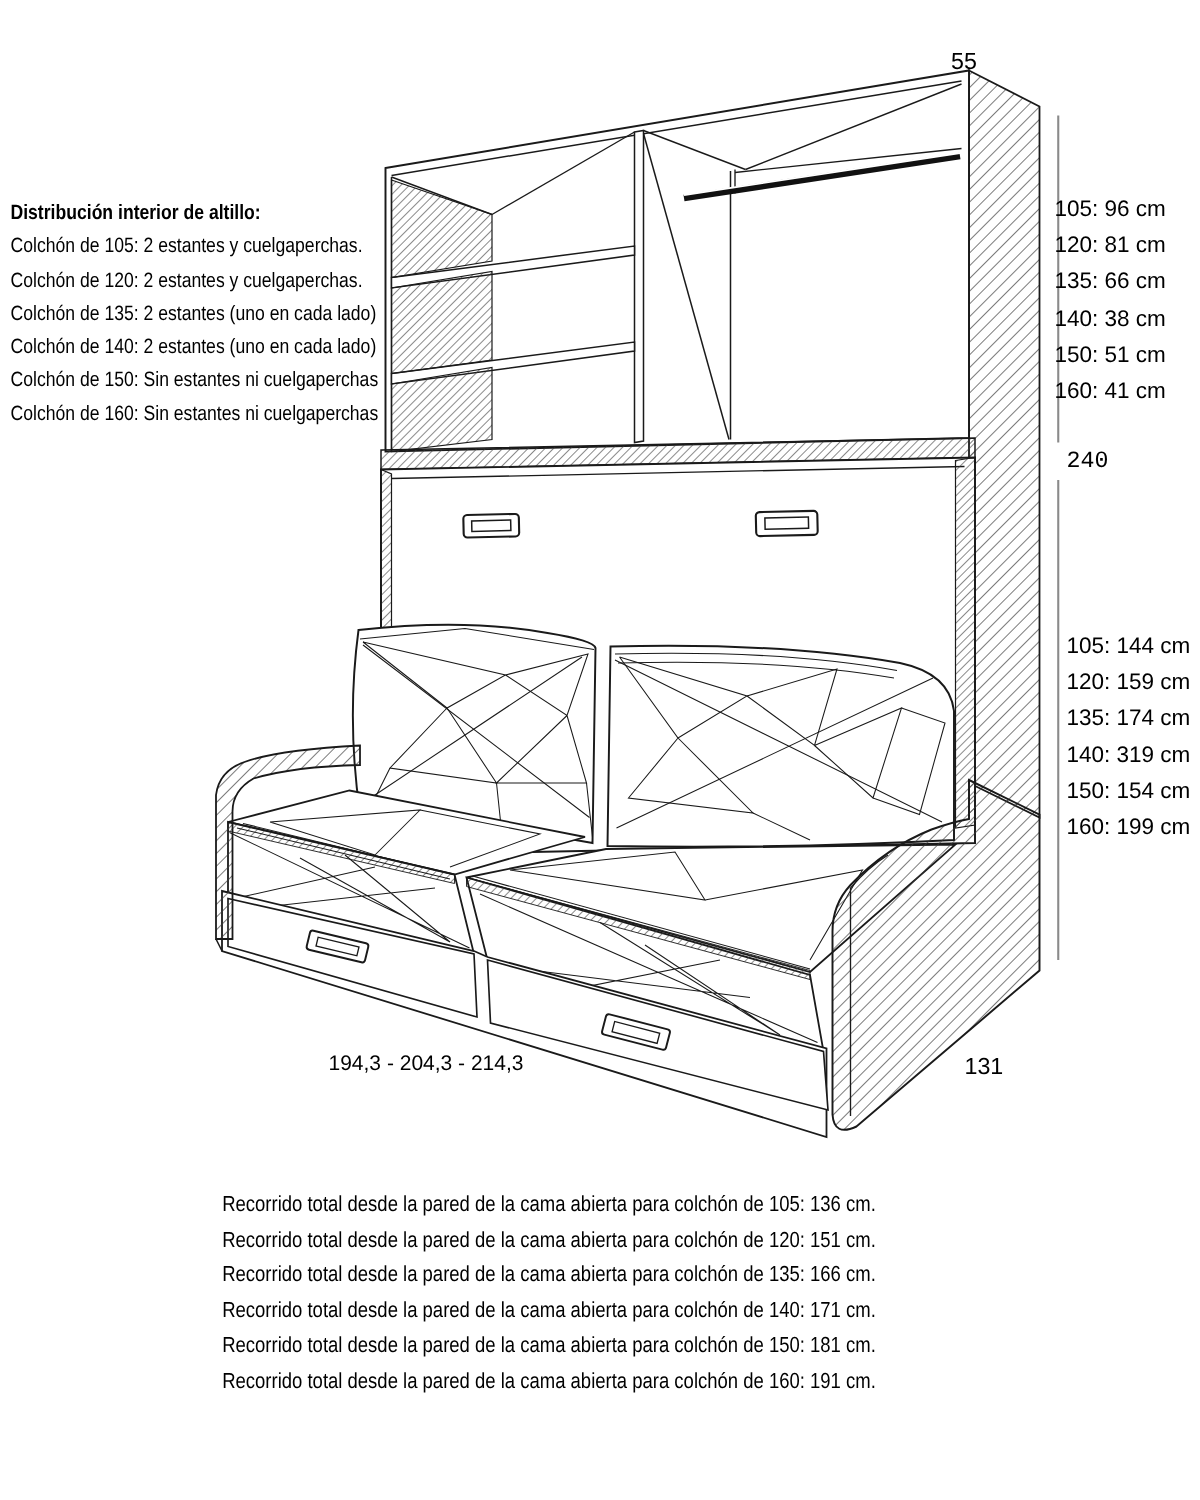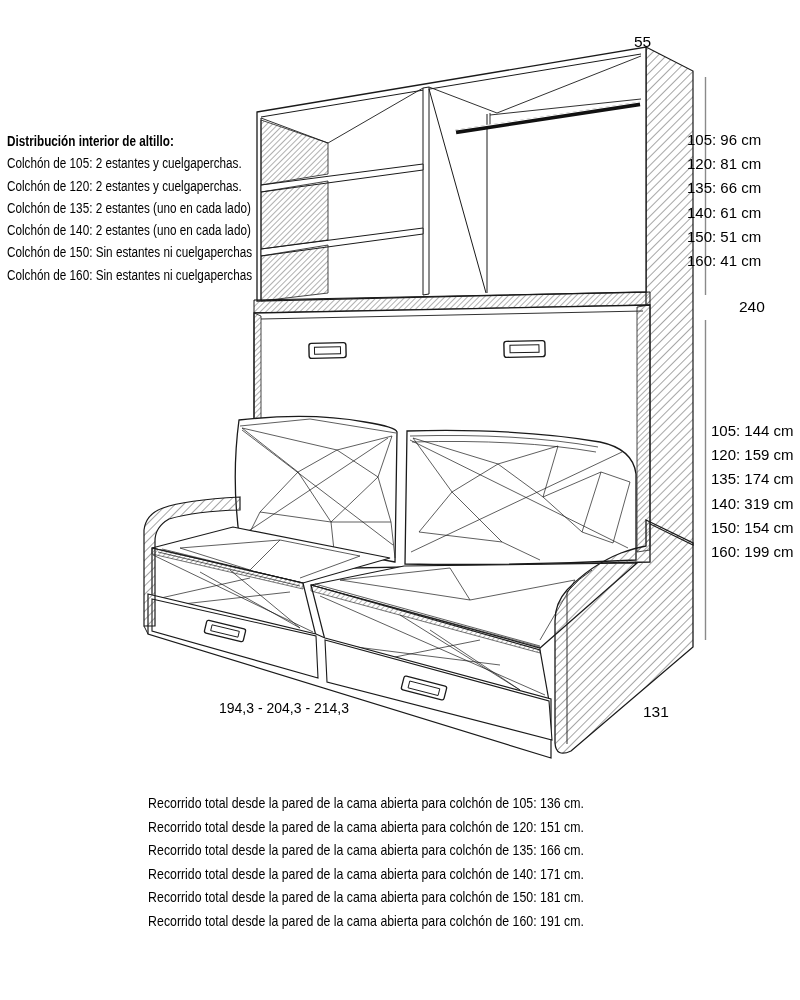--- a/index.html
+++ b/index.html
@@ -8,25 +8,25 @@
     font-family:"Liberation Sans","DejaVu Sans",sans-serif;color:#000;
   }
   .stage svg{position:absolute;left:0;top:0;}
   .txt{position:absolute;white-space:nowrap;}
   .left-block{
     left:7px;top:131px;font-size:13.8px;line-height:22.3px;
     transform:scaleX(.85);transform-origin:0 0;
   }
   .left-block .t{font-weight:bold;}
   .clear-list{font-size:15px;line-height:24.2px;}
-  #g1{left:687px;top:128px;text-align:right;}
+  #g1{left:703px;top:128px;text-align:right;}
   #g2{left:711px;top:419px;}
   .dim{font-size:15.5px;}
   #d55{left:634px;top:33px;}
-  #d240{left:739px;top:298px;}
+  #d240{left:711px;top:298px;font-family:Liberation Mono, monospace;}
   #d131{left:643px;top:686px;margin-top:17px;}
   #dwidth{left:219px;top:700px;font-size:14px;}
   .footer{
     left:0;top:792px;width:732px;text-align:center;
     font-size:14.5px;line-height:23.6px;
     transform:scaleX(.85);transform-origin:50% 0;
   }
 </style>
 </head>
 <body>
@@ -184,21 +184,21 @@
     <div>Colchón de 150: Sin estantes ni cuelgaperchas</div>
     <div>Colchón de 160: Sin estantes ni cuelgaperchas</div>
   </div>
 
   <div class="txt dim" id="d55">55</div>
 
   <div class="txt clear-list" id="g1">
     <div>105: 96 cm</div>
     <div>120: 81 cm</div>
     <div>135: 66 cm</div>
-    <div>140: 61 cm</div>
+    <div>140: 38 cm</div>
     <div>150: 51 cm</div>
     <div>160: 41 cm</div>
   </div>
 
   <div class="txt dim" id="d240">240</div>
 
   <div class="txt clear-list" id="g2">
     <div>105: 144 cm</div>
     <div>120: 159 cm</div>
     <div>135: 174 cm</div>

